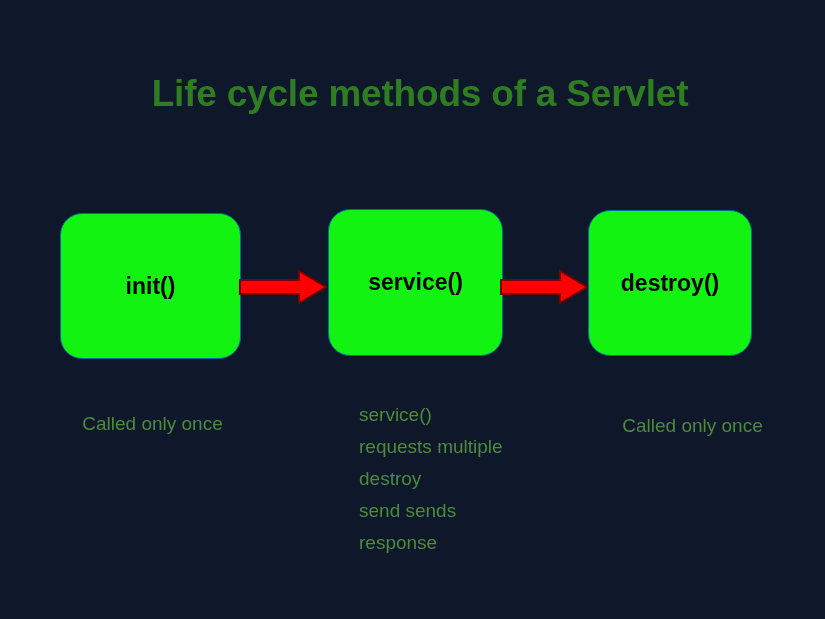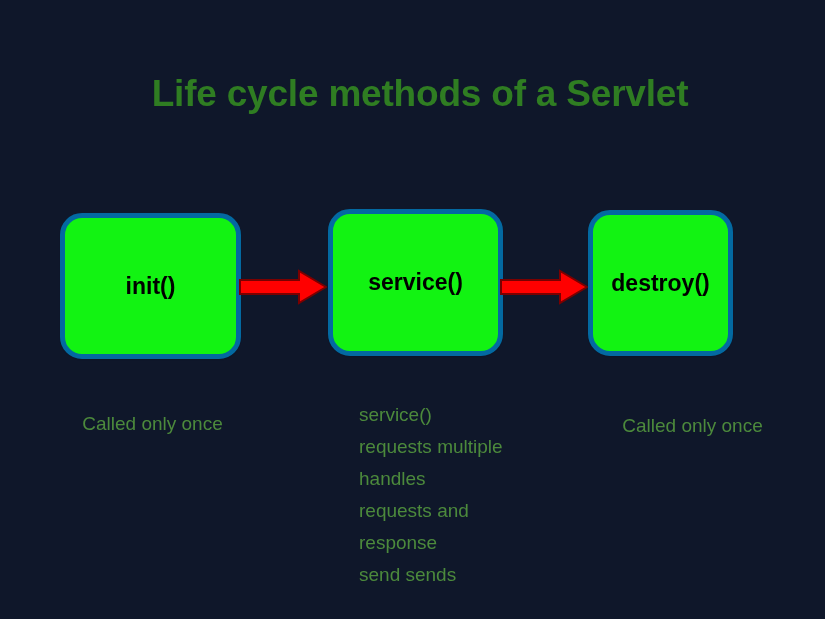--- a/index.html
+++ b/index.html
@@ -32,21 +32,21 @@
     font-weight: bold;
     line-height: 48px;
     color: #2f7d22;
     letter-spacing: -0.2px;
   }
 
   
   .node {
     position: absolute;
     background: #12f312;
-    border: 5px solid #0369a1;
+    border: 1px solid #0369a1;
     border-radius: 22px;
     box-sizing: border-box;
     display: flex;
     align-items: center;
     justify-content: center;
     color: #000000;
     font-size: 23px;
     font-weight: bold;
     box-shadow: 0 1px 1px rgba(0,0,0,0.10);
   }
@@ -58,21 +58,21 @@
   }
   .node-service {
     left: 328px;
     top: 209px;
     width: 175px;
     height: 147px;
   }
   .node-destroy {
     left: 588px;
     top: 210px;
-    width: 145px;
+    width: 164px;
     height: 146px;
   }
 
   
   .arrow {
     position: absolute;
     top: 269px;
   }
   .arrow-1 { left: 239px; }
   .arrow-2 { left: 500px; }
@@ -136,24 +136,23 @@
   </div>
 
   <div class="caption caption-left">
     <span class="line">Called only</span>
     <span class="line">once</span>
   </div>
 
   <div class="caption caption-center">
     <span class="line">service()</span>
     <span class="line">requests multiple</span>
-    <span class="line">handles</span>
-    <span class="line">requests and</span>
+    <span class="line">destroy</span>
+    <span class="line">send sends</span>
     <span class="line">response</span>
-    <span class="line">send sends</span>
   </div>
 
   <div class="caption caption-right">
     <span class="line">Called only</span>
     <span class="line">once</span>
   </div>
 
 </div>
 
 </body></html>

